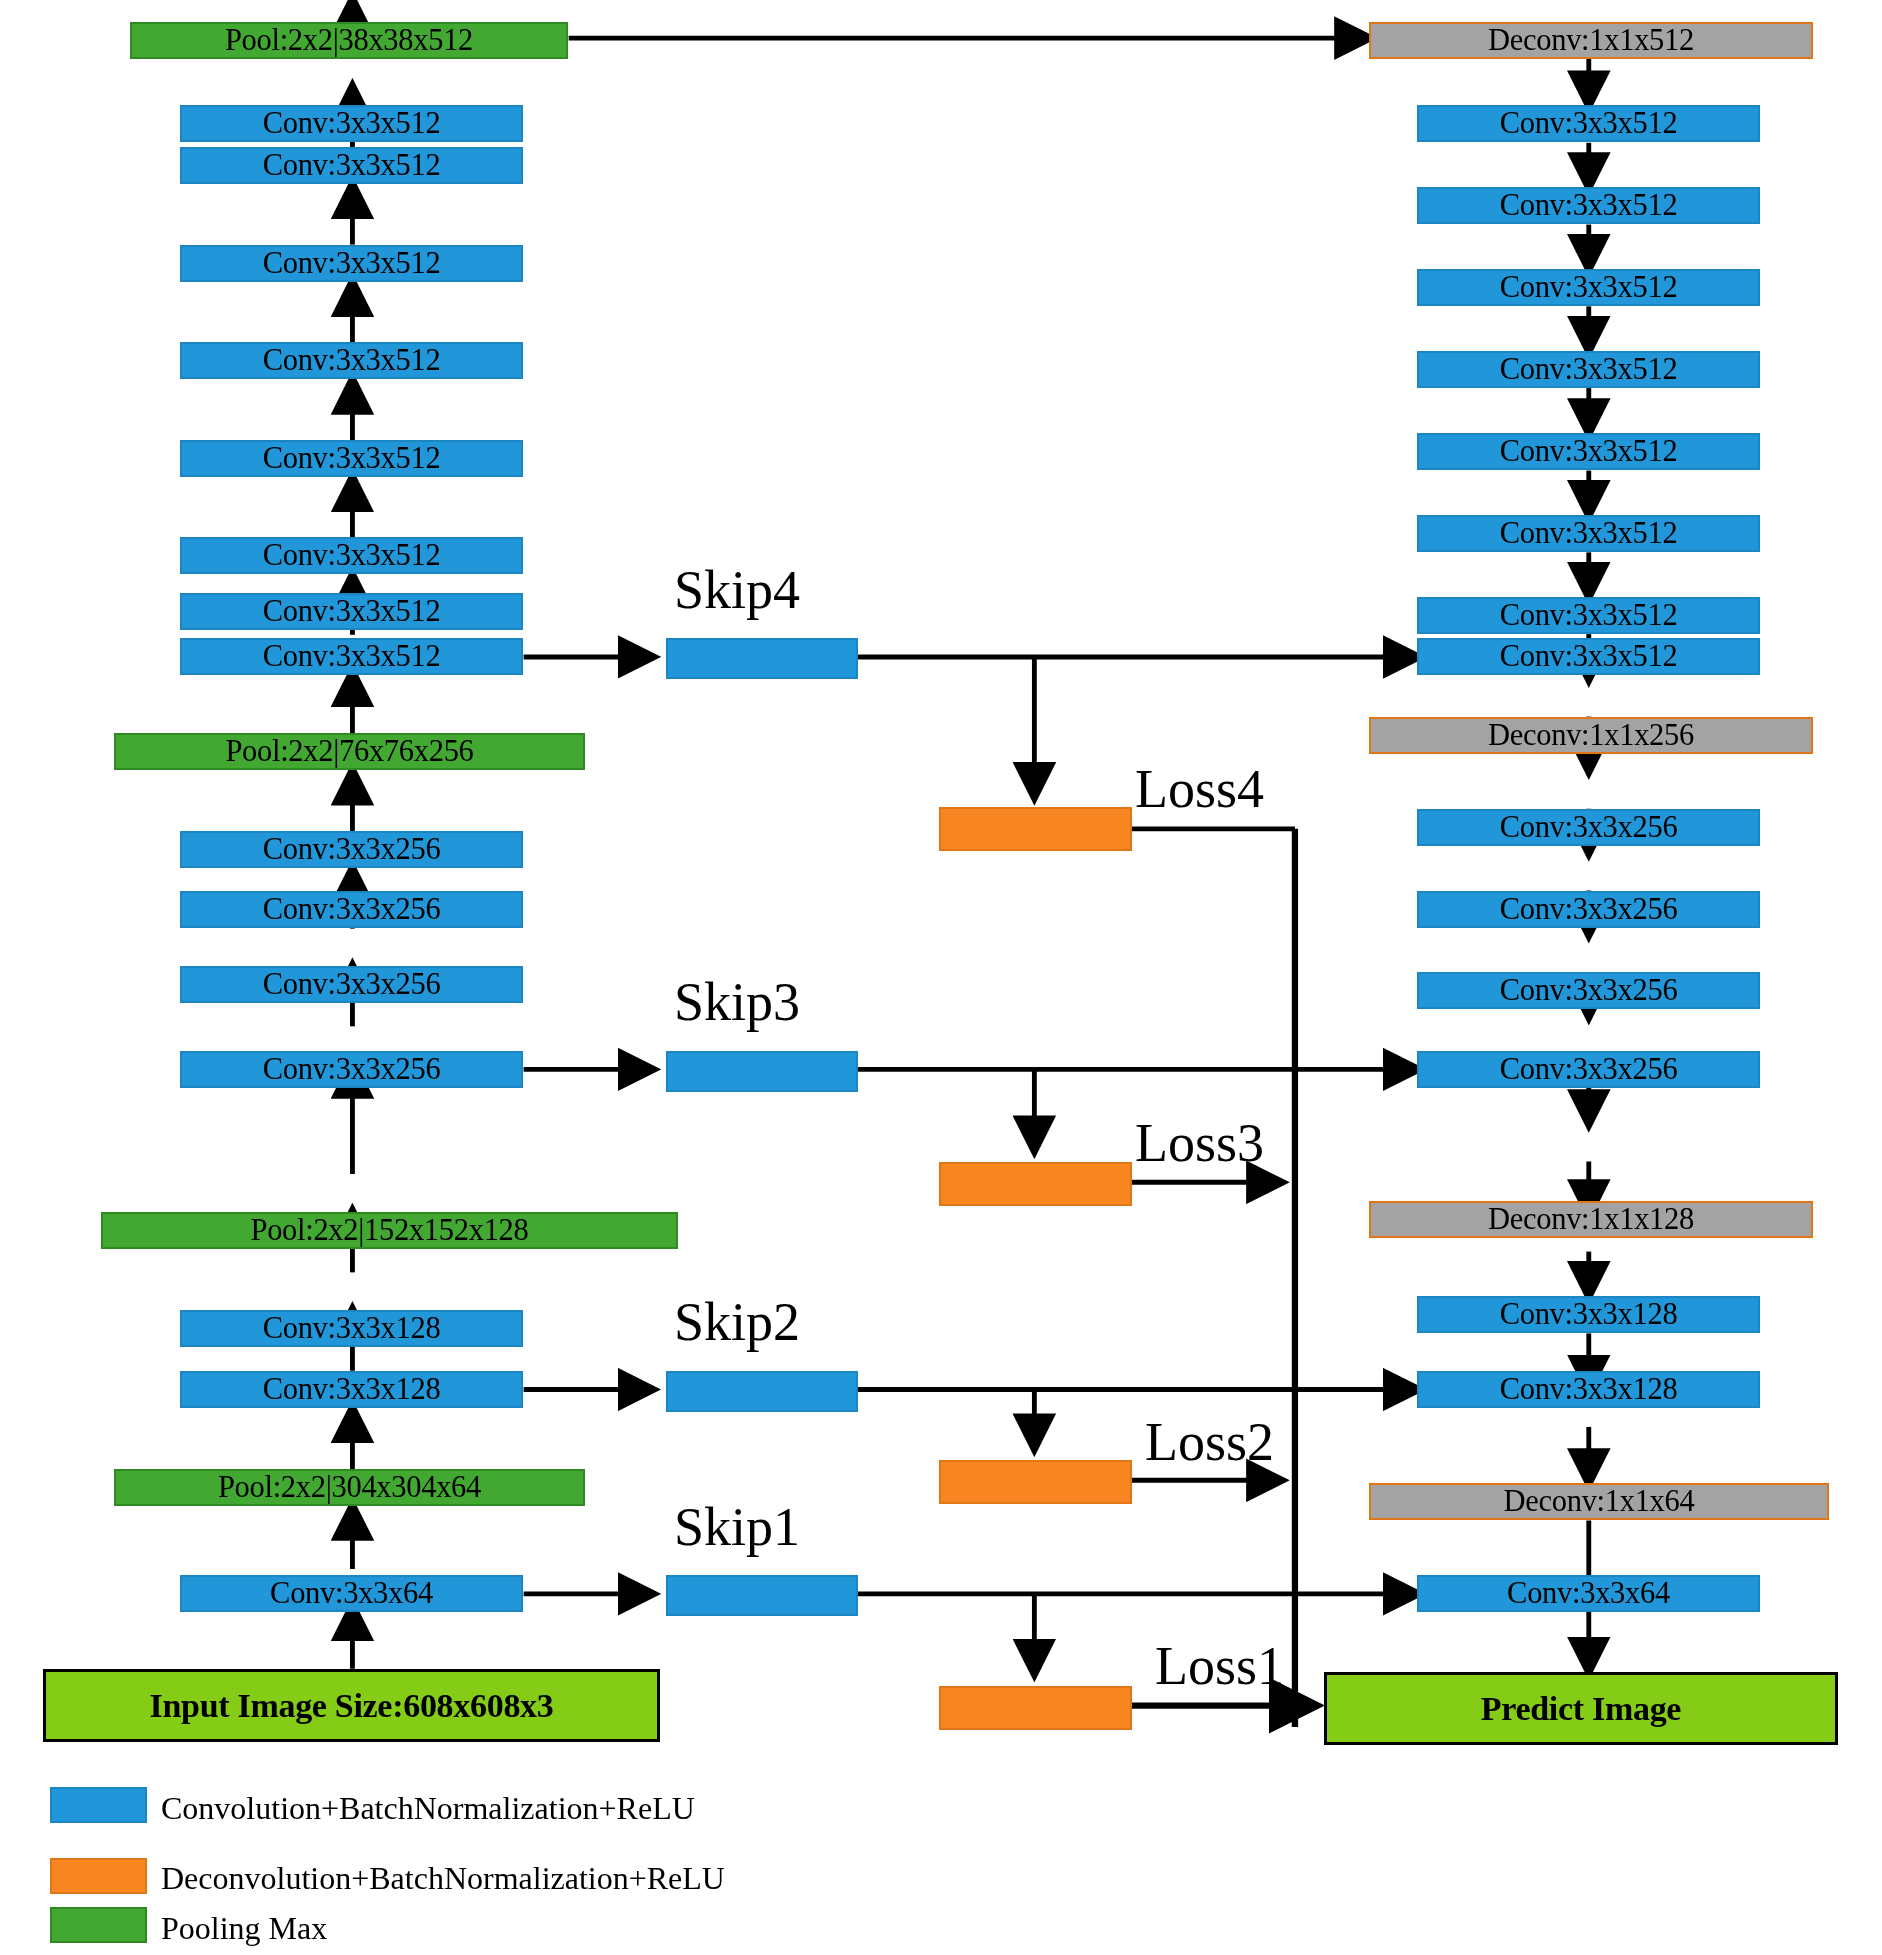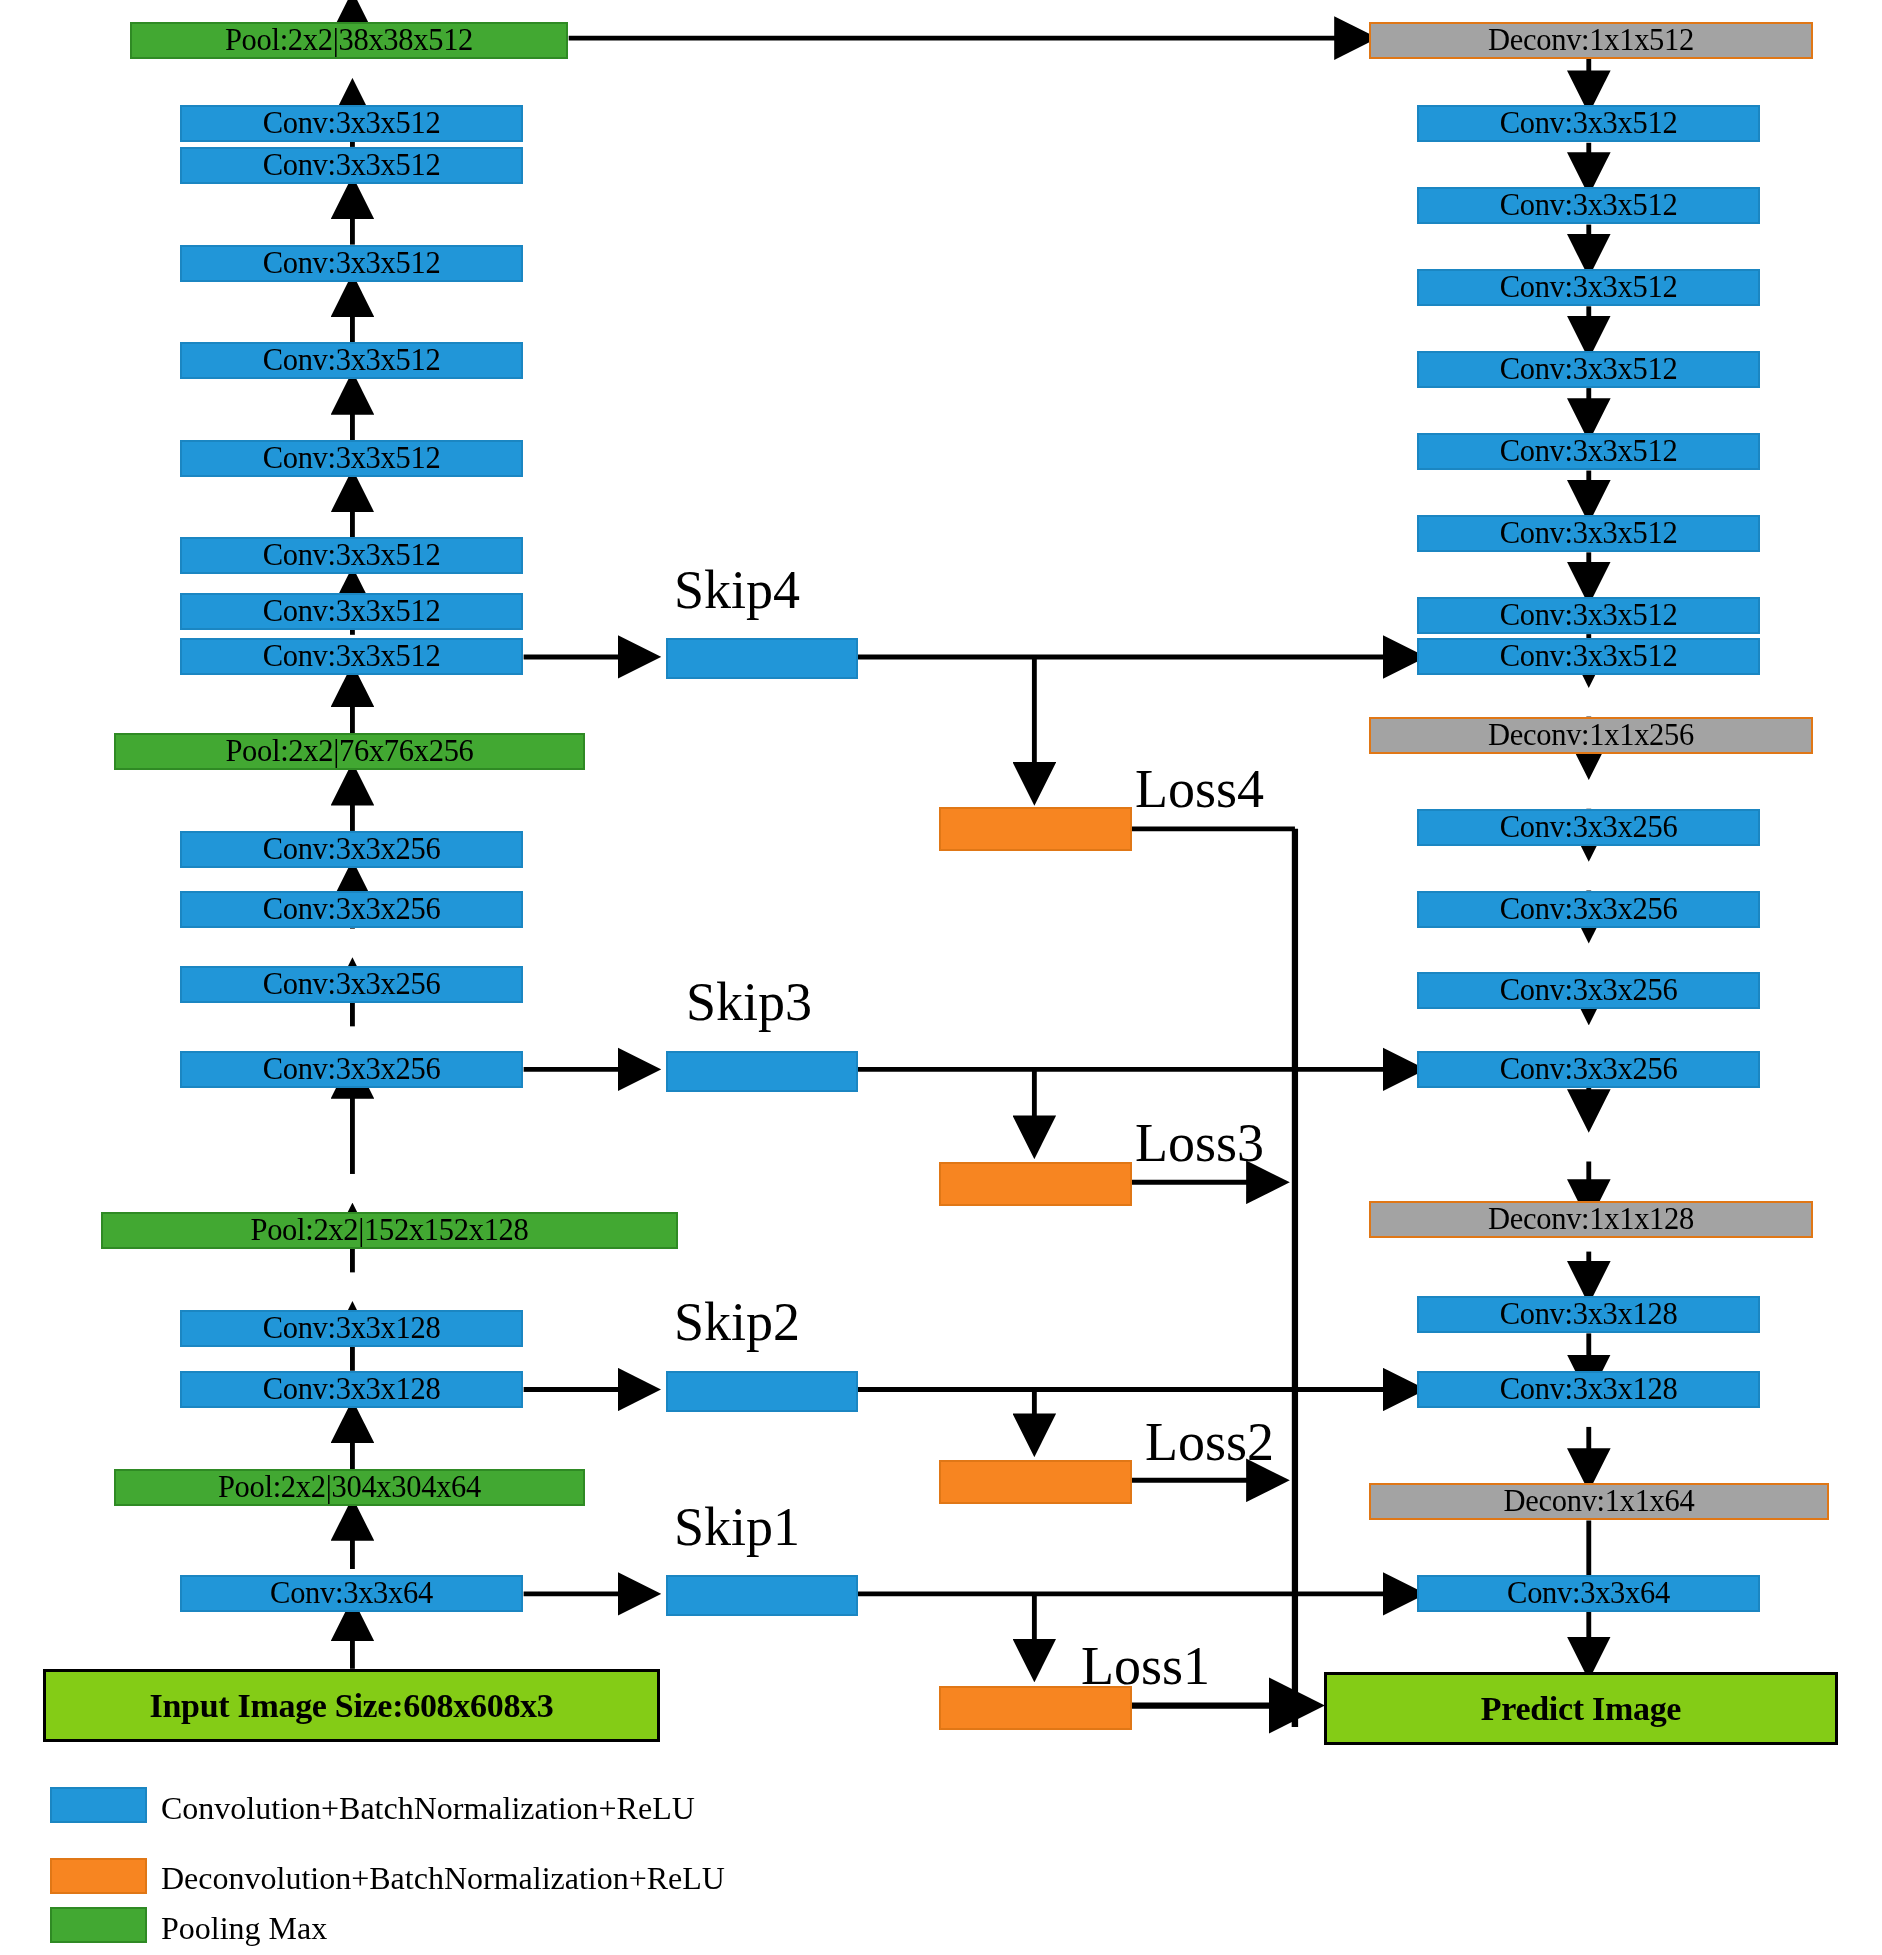--- a/index.html
+++ b/index.html
@@ -150,39 +150,39 @@
   <div class="blk conv" style="left:180px;top:1310px;width:343px;height:37px;">Conv:3x3x128</div>
   <div class="blk conv" style="left:180px;top:1371px;width:343px;height:37px;">Conv:3x3x128</div>
   <div class="blk pool" style="left:114px;top:1469px;width:471px;height:37px;">Pool:2x2|304x304x64</div>
   <div class="blk conv" style="left:180px;top:1575px;width:343px;height:37px;">Conv:3x3x64</div>
 
   <div class="blk plain" style="left:43px;top:1669px;width:617px;height:73px;">Input Image Size:608x608x3</div>
 
   <div class="lbl" style="left:674px;top:563px;">Skip4</div>
   <div class="skipbox" style="position:absolute;left:666px;top:638px;width:188px;height:37px;"></div>
 
-  <div class="lbl" style="left:674px;top:975px;margin-left:12px;">Skip3</div>
+  <div class="lbl" style="left:674px;top:975px;">Skip3</div>
   <div class="skipbox" style="position:absolute;left:666px;top:1051px;width:188px;height:37px;"></div>
 
   <div class="lbl" style="left:674px;top:1295px;">Skip2</div>
   <div class="skipbox" style="position:absolute;left:666px;top:1371px;width:188px;height:37px;"></div>
 
   <div class="lbl" style="left:674px;top:1500px;">Skip1</div>
   <div class="skipbox" style="position:absolute;left:666px;top:1575px;width:188px;height:37px;"></div>
 
   <div class="lbl" style="left:1135px;top:762px;">Loss4</div>
   <div class="lossbox" style="position:absolute;left:939px;top:807px;width:189px;height:40px;"></div>
 
   <div class="lbl" style="left:1135px;top:1116px;">Loss3</div>
   <div class="lossbox" style="position:absolute;left:939px;top:1162px;width:189px;height:40px;"></div>
 
   <div class="lbl" style="left:1145px;top:1415px;text-align:right;">Loss2</div>
   <div class="lossbox" style="position:absolute;left:939px;top:1460px;width:189px;height:40px;"></div>
 
-  <div class="lbl" style="left:1081px;top:1639px;">Loss1</div>
+  <div class="lbl" style="left:1155px;top:1639px;">Loss1</div>
   <div class="lossbox" style="position:absolute;left:939px;top:1686px;width:189px;height:40px;"></div>
 
   <div class="blk deconv" style="left:1369px;top:21.5px;width:444px;height:37px;">Deconv:1x1x512</div>
   <div class="blk conv" style="left:1417px;top:105px;width:343px;height:37px;">Conv:3x3x512</div>
   <div class="blk conv" style="left:1417px;top:187px;width:343px;height:37px;">Conv:3x3x512</div>
   <div class="blk conv" style="left:1417px;top:269px;width:343px;height:37px;">Conv:3x3x512</div>
   <div class="blk conv" style="left:1417px;top:351px;width:343px;height:37px;">Conv:3x3x512</div>
   <div class="blk conv" style="left:1417px;top:433px;width:343px;height:37px;">Conv:3x3x512</div>
   <div class="blk conv" style="left:1417px;top:515px;width:343px;height:37px;">Conv:3x3x512</div>
   <div class="blk conv" style="left:1417px;top:597px;width:343px;height:37px;">Conv:3x3x512</div>

